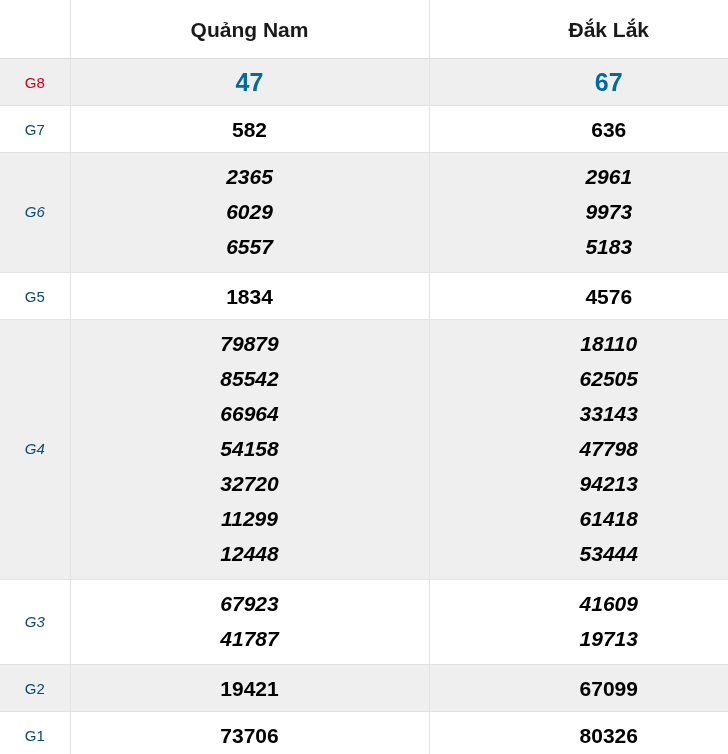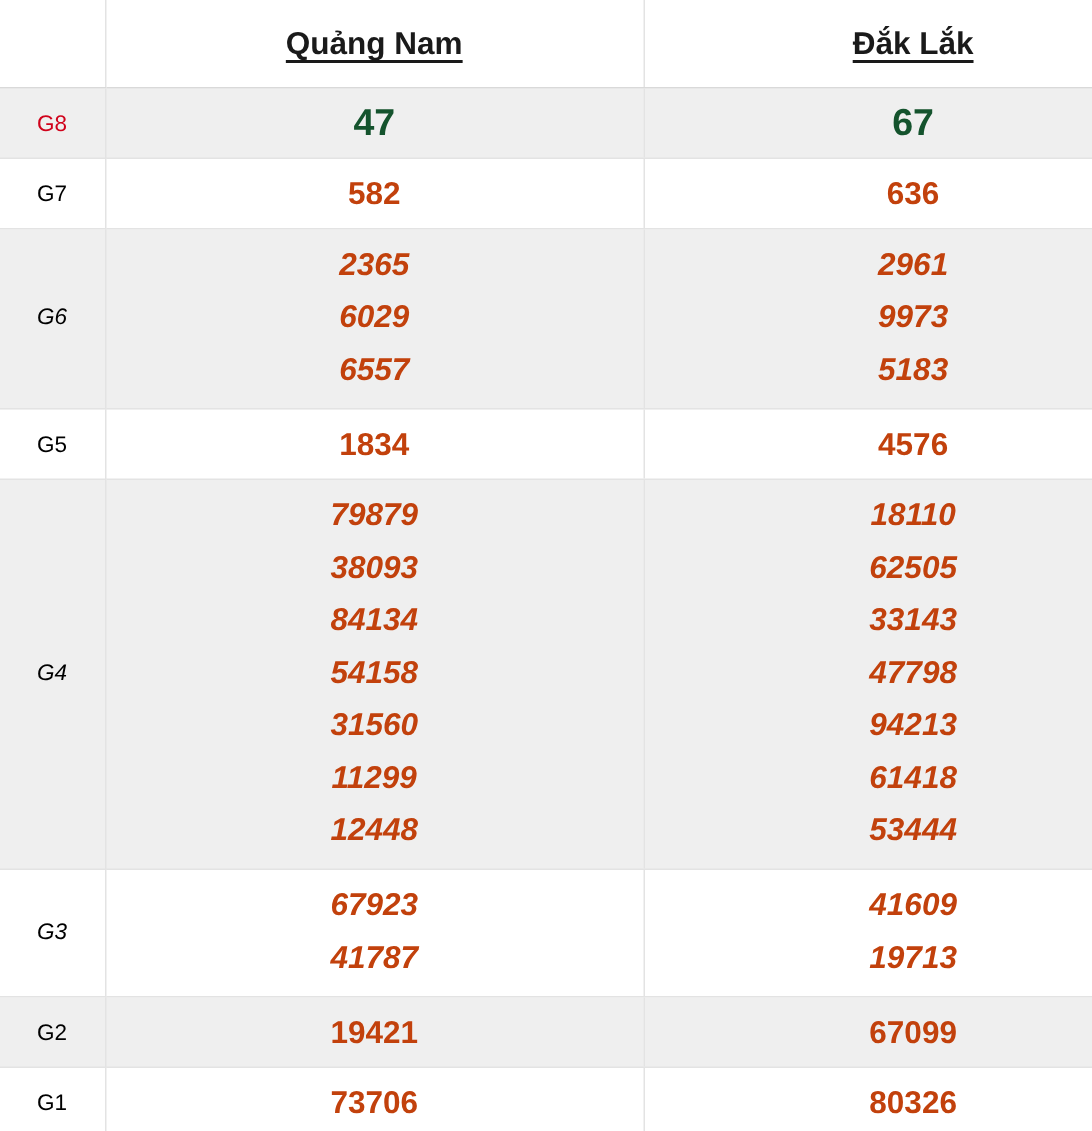--- a/index.html
+++ b/index.html
@@ -26,59 +26,58 @@
     text-align: center;
     font-size: 21px;
     font-weight: bold;
     color: #1a1a1a;
     padding: 18px 4px 16px 4px;
     background: #ffffff;
     border-bottom: 1px solid #d9d9d9;
     border-left: 1px solid #e3e3e3;
   }
   .hdr-cell .underline {
-    text-decoration: underline;
     text-underline-offset: 4px;
   }
   .hdr-blank {
     background: #ffffff;
     border-bottom: 1px solid #d9d9d9;
   }
 
   td.label {
     text-align: center;
     vertical-align: middle;
     font-size: 15px;
-    color: #000000;
+    color: #0c4a6e;
     border-right: 1px solid #e3e3e3;
     border-bottom: 1px solid #e3e3e3;
     padding: 0;
   }
   td.nums {
     text-align: center;
     vertical-align: middle;
     border-bottom: 1px solid #e3e3e3;
     border-left: 1px solid #e3e3e3;
     padding: 0;
   }
   tr.shade td { background: #efefef; }
   tr.plain td { background: #ffffff; }
 
   .num {
     font-size: 21px;
     font-weight: bold;
-    color: #c2410c;
+    color: #000000;
     line-height: 35px;
     height: 35px;
   }
   .rowpad-1 td { height: 46px; margin-top: 44px; }
   .rowpad-n td { padding: 6px 0 8px 0; font-style: italic; }
 
   tr.hl td.label { color: #d0021b; }
-  tr.hl .num { color: #14532d; font-size: 25px; }
+  tr.hl .num { color: #0369a1; font-size: 25px; }
 </style>
 </head>
 <body>
 
 <table class="lottery">
   <colgroup>
     <col class="c-label">
     <col class="c-prov">
     <col class="c-prov">
   </colgroup>
@@ -127,24 +126,24 @@
           <div class="num">1834</div>
         </td>
         <td class="nums">
           <div class="num">4576</div>
         </td>
       </tr>
       <tr class="shade rowpad-n">
         <td class="label">G4</td>
         <td class="nums">
           <div class="num">79879</div>
-          <div class="num">38093</div>
-          <div class="num">84134</div>
+          <div class="num">85542</div>
+          <div class="num">66964</div>
           <div class="num">54158</div>
-          <div class="num">31560</div>
+          <div class="num">32720</div>
           <div class="num">11299</div>
           <div class="num">12448</div>
         </td>
         <td class="nums">
           <div class="num">18110</div>
           <div class="num">62505</div>
           <div class="num">33143</div>
           <div class="num">47798</div>
           <div class="num">94213</div>
           <div class="num">61418</div>

